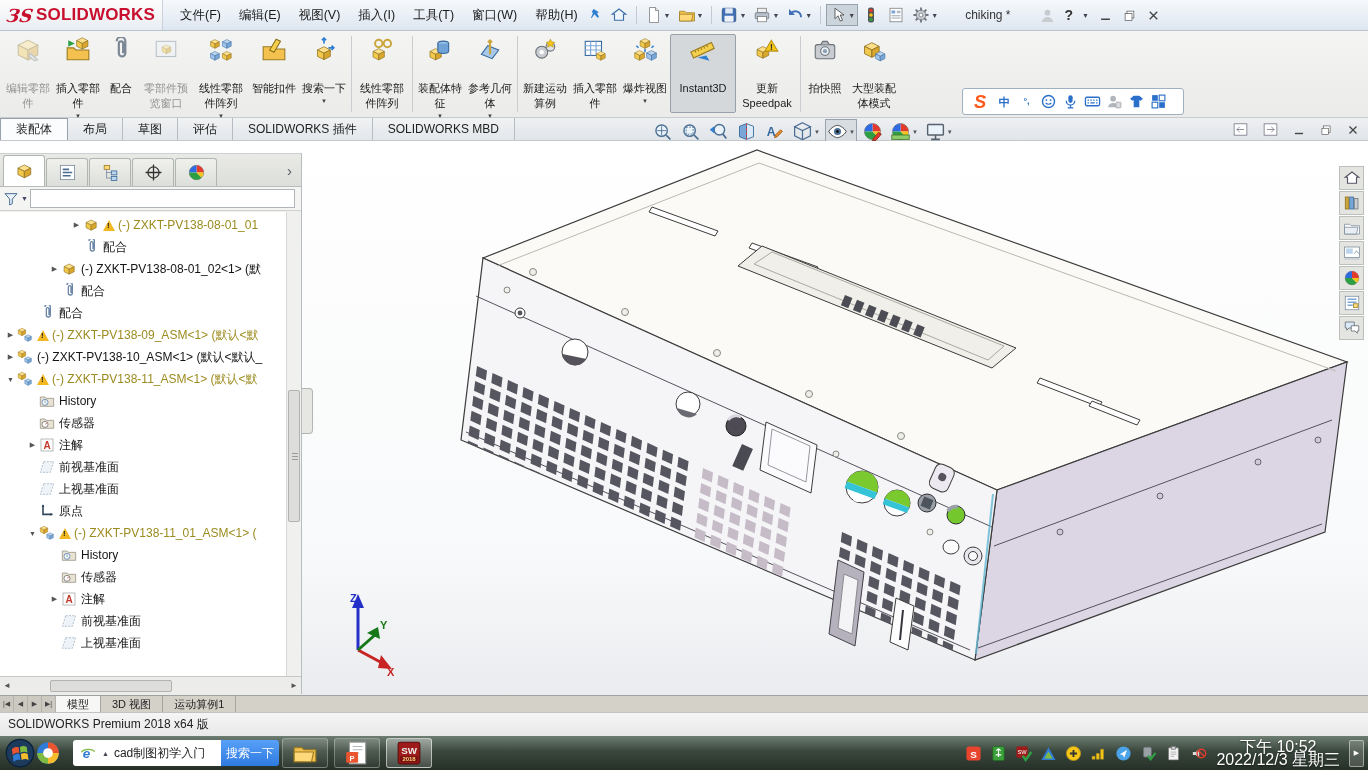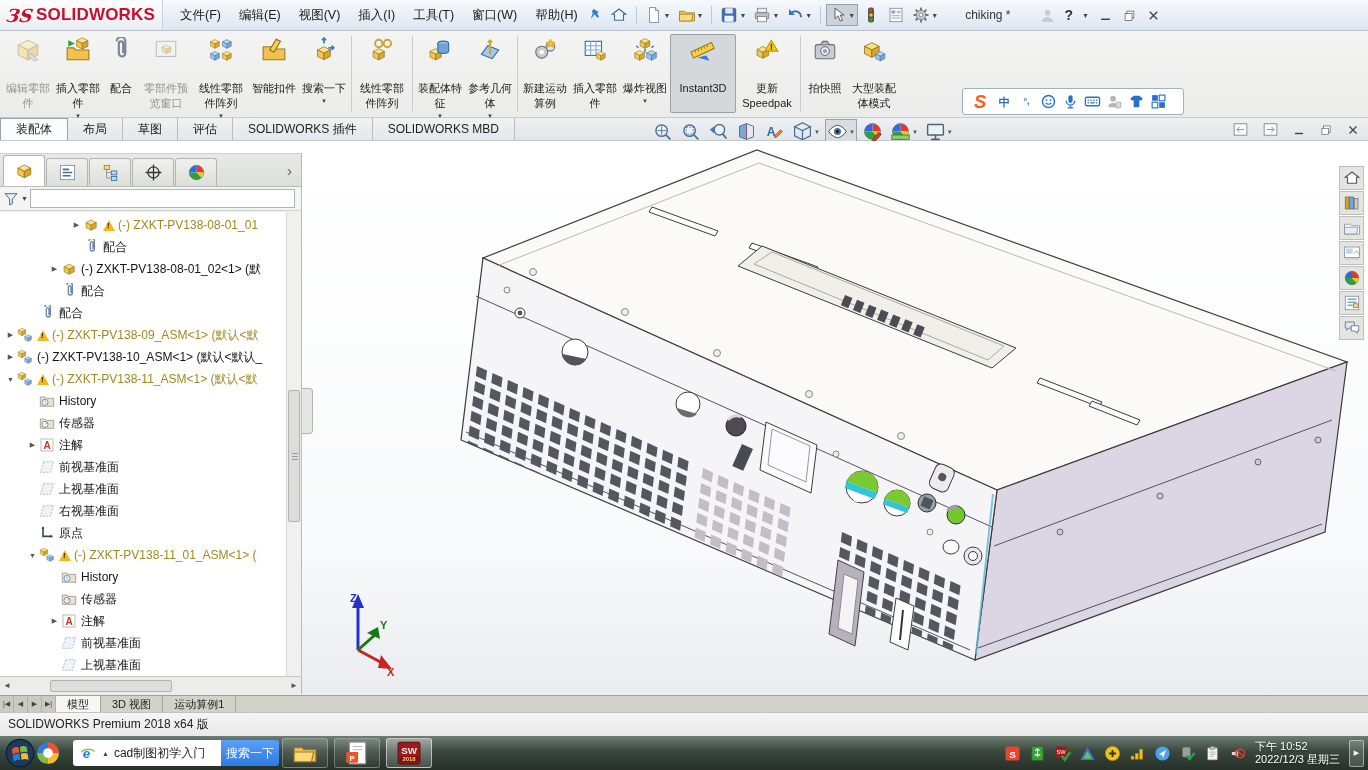--- a/index.html
+++ b/index.html
@@ -89,21 +89,21 @@
 .sbcaret{font-size:8px;color:#333;margin-left:2px}
 
 .taskbar{position:absolute;top:736px;left:0;width:100%;height:34px;background:linear-gradient(#6e7d71,#3a473d 45%,#263028);display:flex;align-items:center}
 .orb{width:30px;height:30px;margin-left:5px;flex:none}
 .tbapp{width:46px;height:30px;margin:0 3px;border:1px solid rgba(255,255,255,.28);border-radius:3px;background:linear-gradient(rgba(255,255,255,.16),rgba(255,255,255,.04));display:flex;align-items:center;justify-content:center;flex:none}
 .tbapp.on{background:linear-gradient(rgba(255,255,255,.38),rgba(255,255,255,.14));border-color:rgba(255,255,255,.55)}
 .tbsearch{display:flex;height:26px;margin-left:12px;flex:none}
 .tbsi{background:#fff;border-radius:3px 0 0 3px;display:flex;align-items:center;padding:0 6px;gap:5px;width:148px;font-size:12px;color:#222;white-space:nowrap;overflow:hidden}
 .tbsb{width:58px;background:linear-gradient(#58a0f8,#2e7ae0);color:#fff;display:flex;align-items:center;justify-content:center;border-radius:0 3px 3px 0;font-size:12px}
 .tray{margin-left:auto;display:flex;align-items:center;gap:8px}
-.clock{color:#fff;font-size:11px;line-height:13px;margin:0 9px;text-shadow:0 1px 2px rgba(0,0,0,.6);white-space:nowrap}
+.clock{color:#fff;font-size:16px;text-align:center;line-height:13px;margin:0 9px;text-shadow:0 1px 2px rgba(0,0,0,.6);white-space:nowrap}
 .showdesk{width:15px;height:27px;border:1px solid rgba(255,255,255,.45);background:rgba(255,255,255,.16);border-radius:2px;margin-right:4px;display:flex;align-items:center;justify-content:center;color:#fff;font-size:7px}
 </style>
 </head>
 <body>
 
 <div class="screen">
 
   <div class="titlebar">
     <div class="logo">
       <span class="lmark">ЗS</span>
@@ -1231,29 +1231,20 @@
               <svg viewBox="0 0 24 24" xmlns="http://www.w3.org/2000/svg">
                 <path d="M7 4h15l-5 16H2Z" fill="rgba(170,195,220,0.2)" stroke="#8fa3b8" stroke-dasharray="3 2"></path>
               </svg>
             </span>
             <span class="tlabel">上视基准面</span>
           </div>
           <div class="trow" style="padding-left:26px">
             <span class="tarrow"></span>
             <span class="tico ic">
               <svg viewBox="0 0 24 24" xmlns="http://www.w3.org/2000/svg">
-                <path d="M7 4h15l-5 16H2Z" fill="rgba(170,195,220,0.2)" stroke="#8fa3b8" stroke-dasharray="3 2"></path>
-              </svg>
-            </span>
-            <span class="tlabel">右视基准面</span>
-          </div>
-          <div class="trow" style="padding-left:26px">
-            <span class="tarrow"></span>
-            <span class="tico ic">
-              <svg viewBox="0 0 24 24" xmlns="http://www.w3.org/2000/svg">
                 <path d="M6 3v14h14" fill="none" stroke="#33475c" stroke-width="2.4"></path>
                 <path d="M4 6l2-4 2 4ZM17 15l4 2-4 2Z" fill="#33475c"></path>
               </svg>
             </span>
             <span class="tlabel">原点</span>
           </div>
           <div class="trow" style="padding-left:26px">
             <span class="tarrow">▼</span>
             <span class="tico ic">
               <svg viewBox="0 0 24 24" xmlns="http://www.w3.org/2000/svg">

